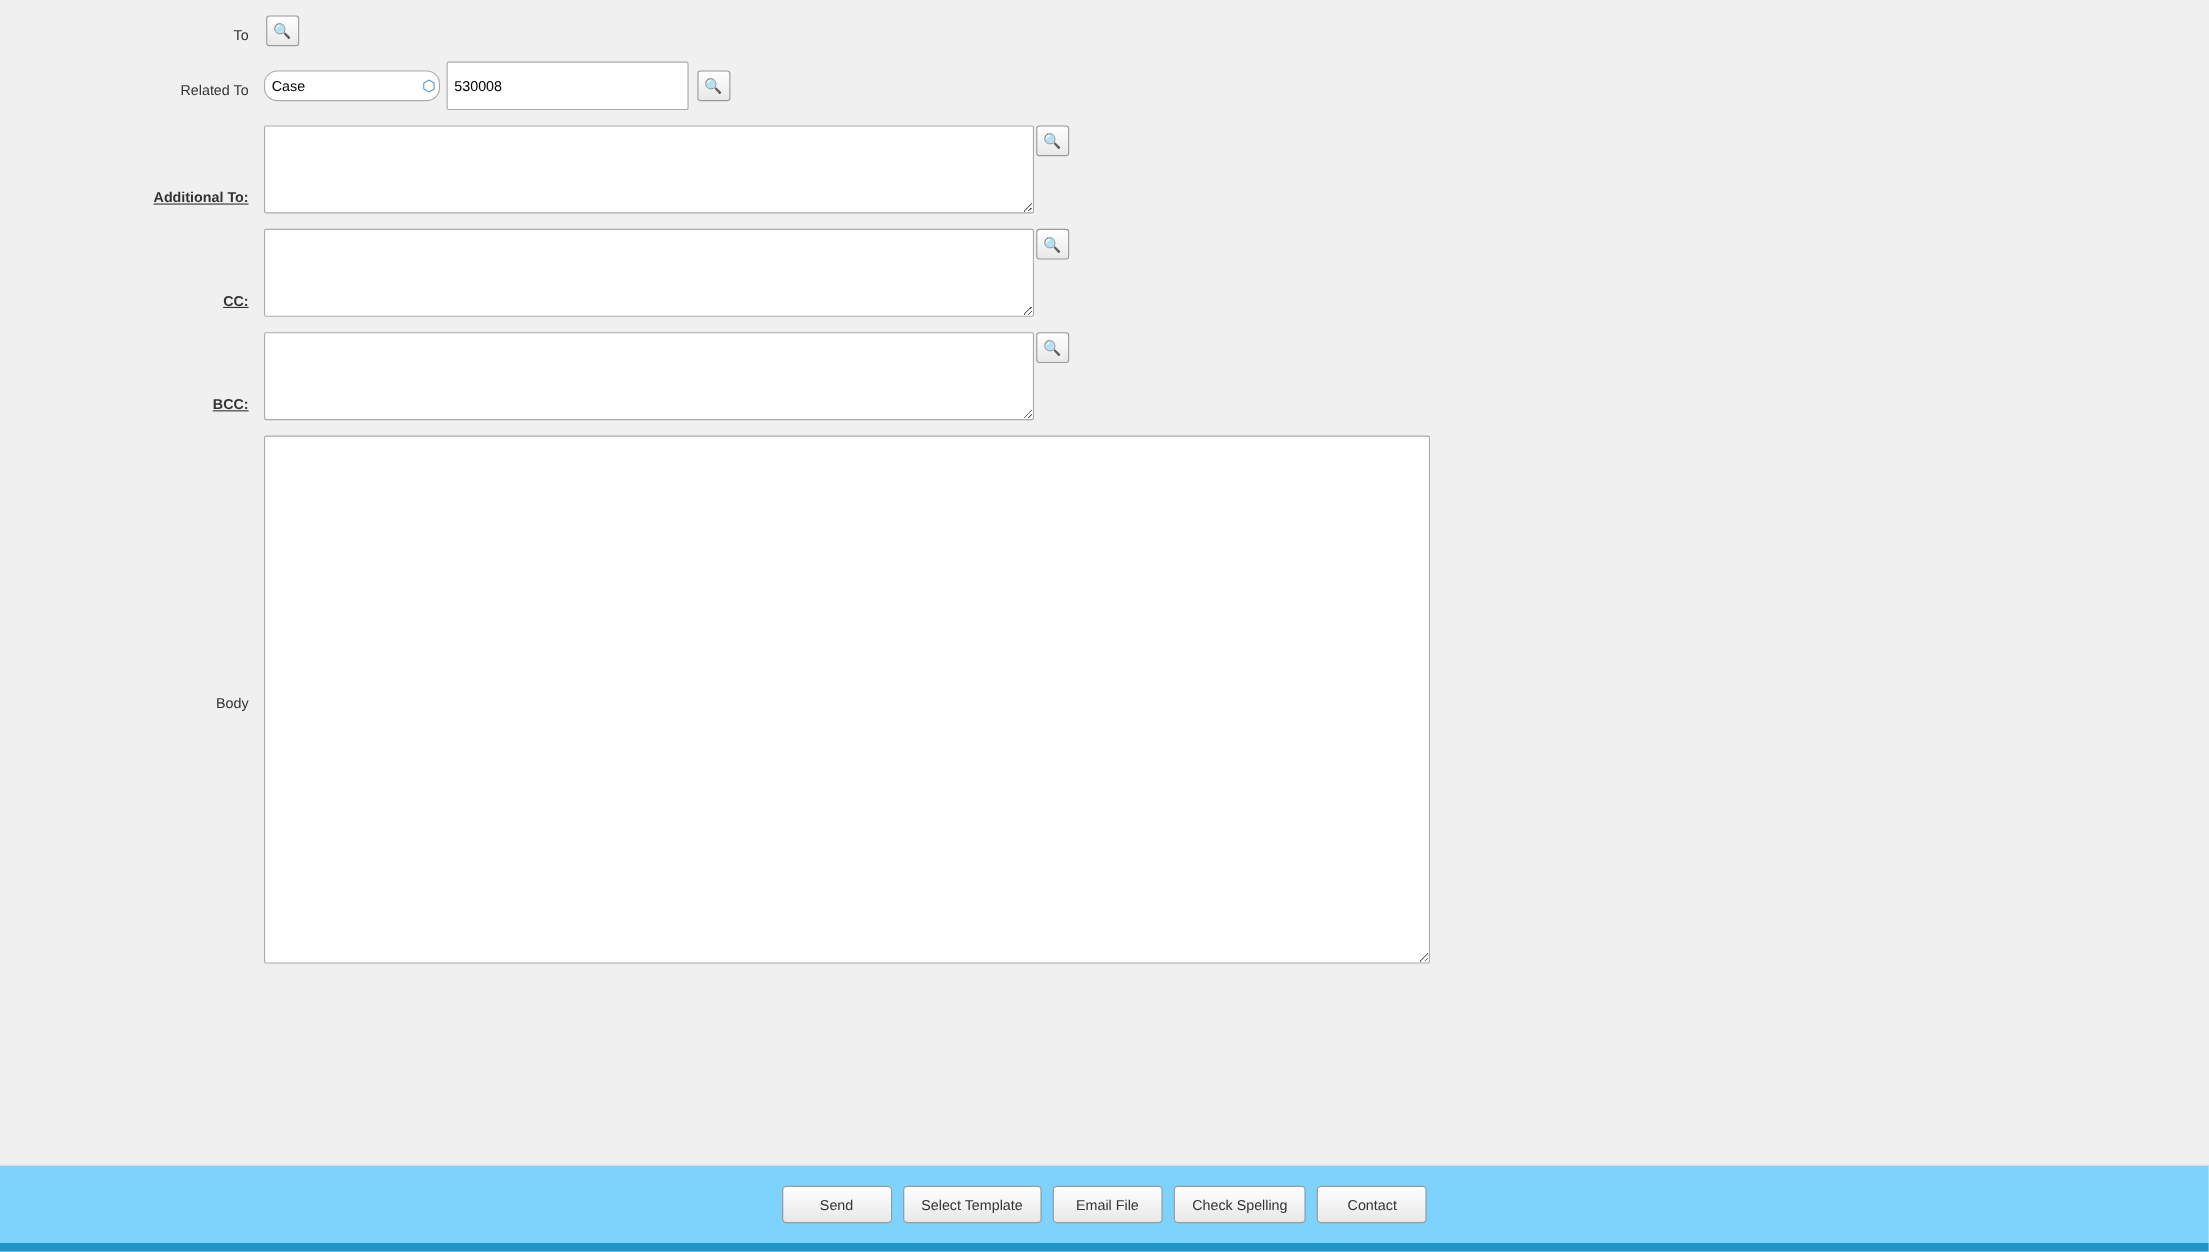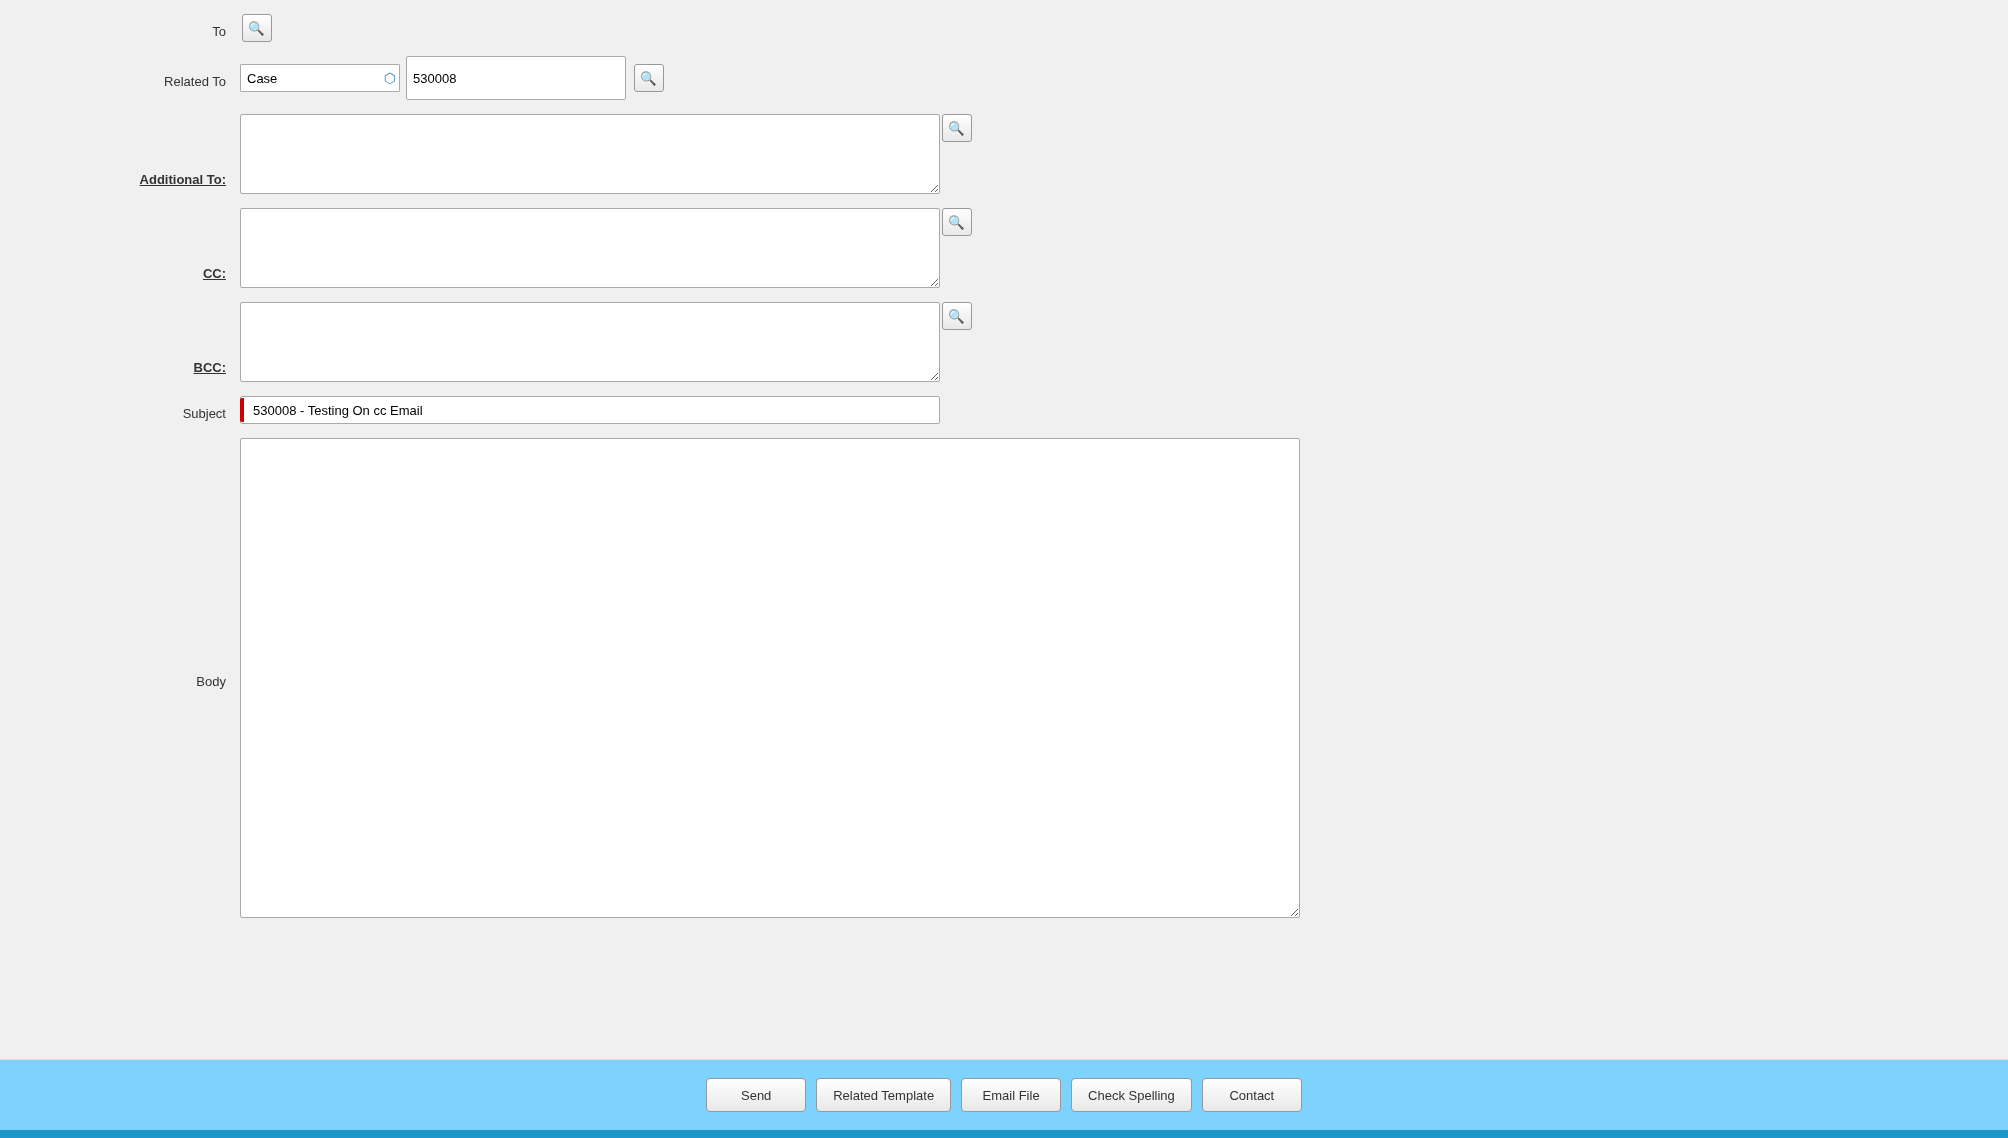--- a/index.html
+++ b/index.html
@@ -82,21 +82,21 @@
 
     .related-type-select {
       width: 160px;
       height: 28px;
       border: 1px solid #aaa;
       background: #fff;
       padding: 3px 6px;
       font-size: 13px;
       appearance: none;
       -webkit-appearance: none;
-      border-radius: 1px;
+      border-radius: 12px;
       padding-right: 24px;
     }
 
     .select-arrow {
       position: absolute;
       right: 4px;
       top: 50%;
       transform: translateY(-50%);
       pointer-events: none;
       color: #3a7fc1;
@@ -266,41 +266,32 @@
     <div class="form-row">
       <div class="form-label underlined">BCC:</div>
       <div class="form-field-wrap">
         <textarea class="textarea-field" style=""></textarea>
         <button class="lookup-btn">
           <span>🔍</span>
         </button>
       </div>
     </div>
 
-    <div class="form-row subject-row">
-      <div class="form-label">Subject</div>
-      <div class="form-field-wrap">
-        <div class="subject-input-wrap">
-          <div class="subject-required-bar"></div>
-          <input type="text" class="subject-input" value="530008 - Testing On cc Email" style="">
-        </div>
-      </div>
-    </div>
 
     <div class="form-row">
       <div class="form-label">Body</div>
       <div class="form-field-wrap">
         <textarea class="body-textarea" style=""></textarea>
       </div>
     </div>
 
   </div>
 </div>
 
 <div class="footer-bar">
   <button class="action-btn">Send</button>
-  <button class="action-btn">Related Template</button>
+  <button class="action-btn">Select Template</button>
   <button class="action-btn">Email File</button>
   <button class="action-btn">Check Spelling</button>
   <button class="action-btn">Contact</button>
 </div>
 
 <div class="bottom-accent"></div>
 
 </body></html>

